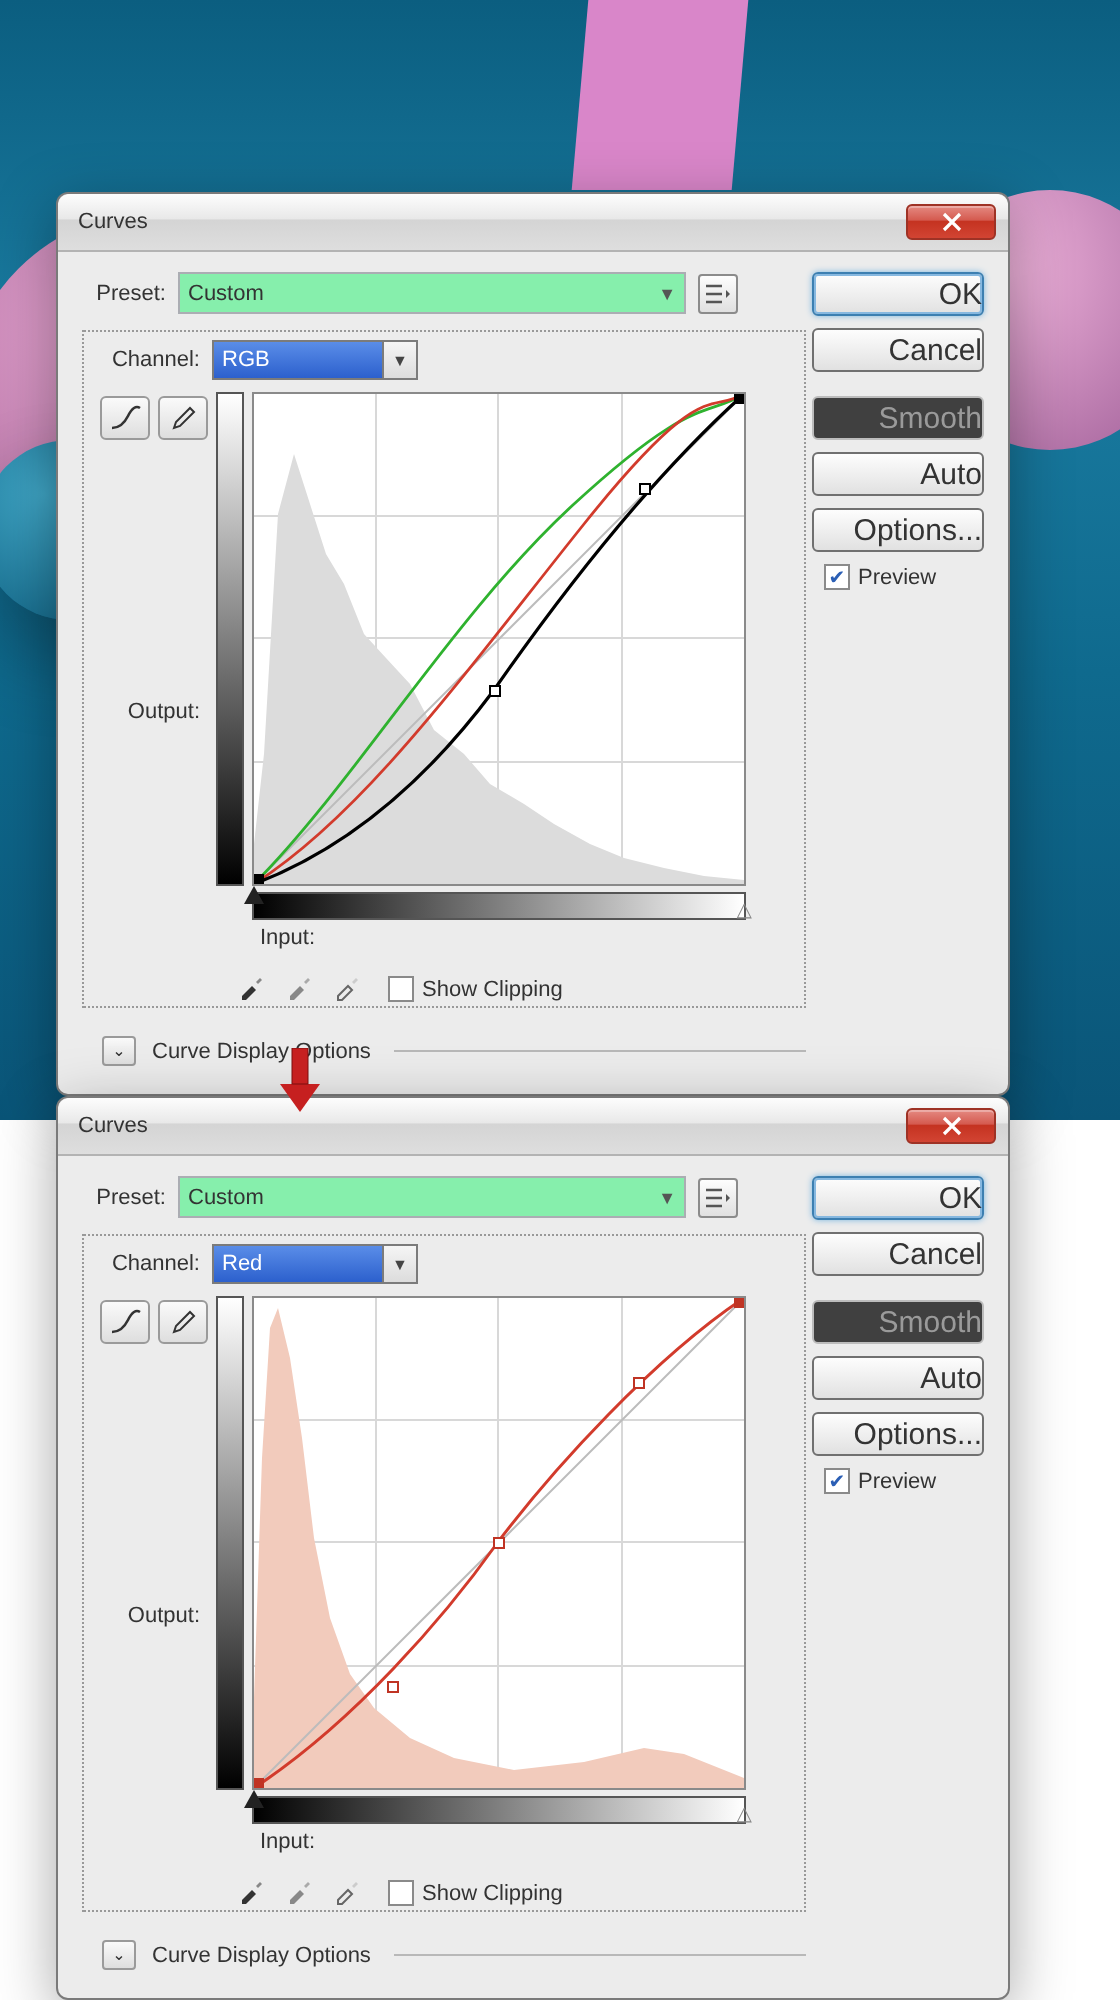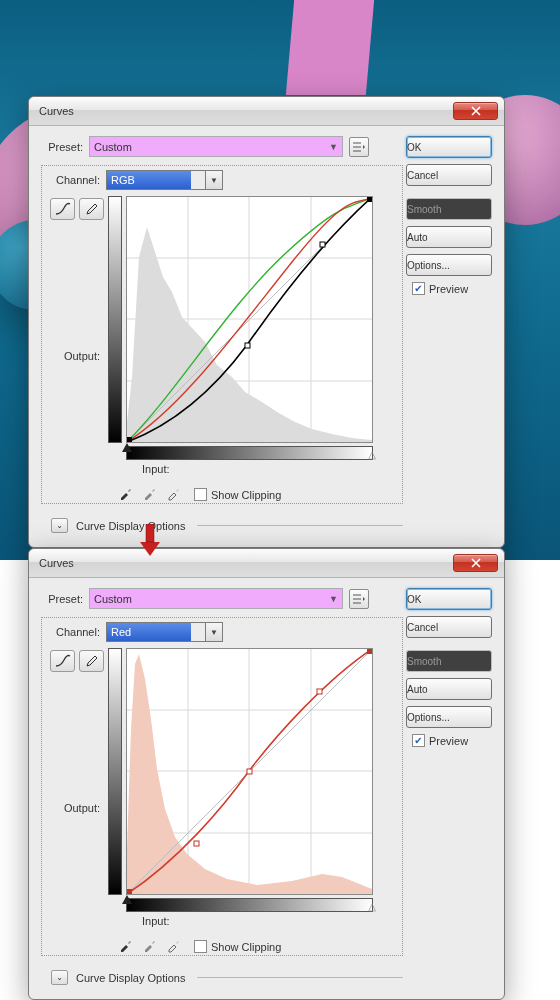--- a/index.html
+++ b/index.html
@@ -19,49 +19,49 @@
     .close-btn { width: 45px; height: 18px; border-radius: 3px; background: linear-gradient(180deg, #e58a82 0%, #d4594e 45%, #c43220 46%, #d24433 100%); border: 1px solid #9e3225; display: flex; align-items: center; justify-content: center; color: #fff; font-weight: bold; font-size: 10px; cursor: default; box-shadow: inset 0 1px 0 rgba(255,255,255,.3); }
     .dbody { padding: 10px 12px 14px 12px; position: relative; }
     .left-side { float: left; width: 362px; }
     .right-side { float: right; width: 86px; }
     .clear { clear: both; }
     .row { display: flex; align-items: center; margin-bottom: 8px; gap: 6px; }
     .lbl { text-align: right; }
     .preset-lbl { width: 42px; }
     .channel-lbl { width: 52px; }
     .output-lbl { width: 52px; }
-    .dropdown { border: 1px solid #abadb3; background: #f0abfc; height: 21px; display: flex; align-items: center; padding: 0 4px; font-size: 11px; }
+    .dropdown { border: 1px solid #abadb3; background: #86efac; height: 21px; display: flex; align-items: center; padding: 0 4px; font-size: 11px; }
     .preset-dd { width: 254px; justify-content: space-between; }
     .preset-arrow { color: #555; font-size: 9px; }
     .channel-group { border: 1px dotted #999; padding: 4px 6px 2px 6px; margin-left: 0;}
-    .channel-wrapper { display:inline-flex; align-items:flex-end; border:1px solid #7b7b7b;gap:14px;}
+    .channel-wrapper { display:inline-flex; align-items:flex-end; border:1px solid #7b7b7b;}
     .channel-dd { border:none; width: 84px; background:#2d63d0; color:#fff; height:18px; }
     .channel-dd.selected-text { background: linear-gradient(#5a8de8, #2c60cd); }
     .channel-arrowbtn { width:17px; height:18px; border-left:1px solid #7b7b7b; background:linear-gradient(#f5f5f5,#dcdcdc); display:flex; align-items:center; justify-content:center; font-size:8px; color:#444;}
     .mini-btn { width: 20px; height: 20px; border: 1px solid #8b8b8b; background: linear-gradient(#fdfdfd,#e0e0e0); border-radius: 2px; display: flex; align-items: center; justify-content: center; font-size: 10px; }
     .tool-btns { display:flex; gap:4px; margin-left:2px; margin-top:4px;}
     .tool-btn { width:28px; height:22px; border:1px solid #9a9a9a; background:linear-gradient(#fafafa,#dedede); border-radius:3px; display:flex; align-items:center;justify-content:center;}
     .plot-zone { position:relative; margin-left:20px; margin-top:-26px;}
     .chart-row { display:flex; align-items:stretch; }
     .ygrad { width:14px; border:1px solid #555; background:linear-gradient(180deg,#fff 0%, #000 100%); margin-right:4px;}
     .chart-box { width:247px; height:247px; border:1px solid #8a8a8a; background:#fff; position:relative; }
     .below-chart { display:flex; flex-direction:column; margin-left:18px; }
     .xgrad { height:14px; width:247px; border:1px solid #555; background:linear-gradient(90deg,#000 0%, #fff 100%); margin-top:3px; position:relative;}
     .slider-handle { position:absolute; left:-5px; top:-4px; width:10px; height:10px; }
     .slider-handle svg { display:block; }
     .open-tri { position:absolute; right:-4px; top:2px; font-size:10px; color:#888;}
-    .input-lbl { margin-top:3px; margin-left:16px;}
+    .input-lbl { margin-top:3px; margin-left:4px;}
     .eyedroppers-row { display:flex; align-items:flex-end; gap:12px; margin-left:70px; margin-top:10px;}
     .eyedroppers { display:flex; gap:8px;}
     .ed { width:16px; height:16px; }
     .checkbox { width:13px; height:13px; border:1px solid #8a8a8a; background:#fff; display:inline-flex; align-items:center; justify-content:center; font-size:10px; color:#2b5fb5; margin-right:4px; vertical-align:middle;}
     .curve-disp { display:flex; align-items:center; gap:8px; margin-top:14px; margin-left:10px;}
     .tiny-expand { width:17px; height:15px; border:1px solid #9a9a9a; background:linear-gradient(#fafafa,#dedede); border-radius:2px; display:flex; align-items:center; justify-content:center; font-size:8px;}
     .divline { flex:1; height:1px; background:#b8b8b8; margin-left:4px;}
-    .rbtn { width:86px; height:22px; margin-bottom:6px; border:1px solid #707070; border-radius:3px; background:linear-gradient(#fdfdfd,#e1e1e1); display:flex; align-items:center; justify-content:flex-start; font-size:10px;}
+    .rbtn { width:86px; height:22px; margin-bottom:6px; border:1px solid #707070; border-radius:3px; background:linear-gradient(#fdfdfd,#e1e1e1); display:flex; align-items:center; justify-content:flex-end; font-size:15px;}
     .rbtn.default { border:1px solid #3c7fb1; box-shadow:0 0 0 1px #86b8e0 inset, 0 0 3px #7ab6e0;}
     .rbtn.disabled { color:#9a9a9a; background:#404040; border-color:#bcbcbc;}
     .preview-row { display:flex; align-items:center; margin-top:4px; margin-left:6px;}
     .arrow-between { position:absolute; top:524px; left:138px; z-index:5;}
   </style>
 </head>
 <body>
 
 <div class="bg-image">
   <div class="bg-shape1"></div>

